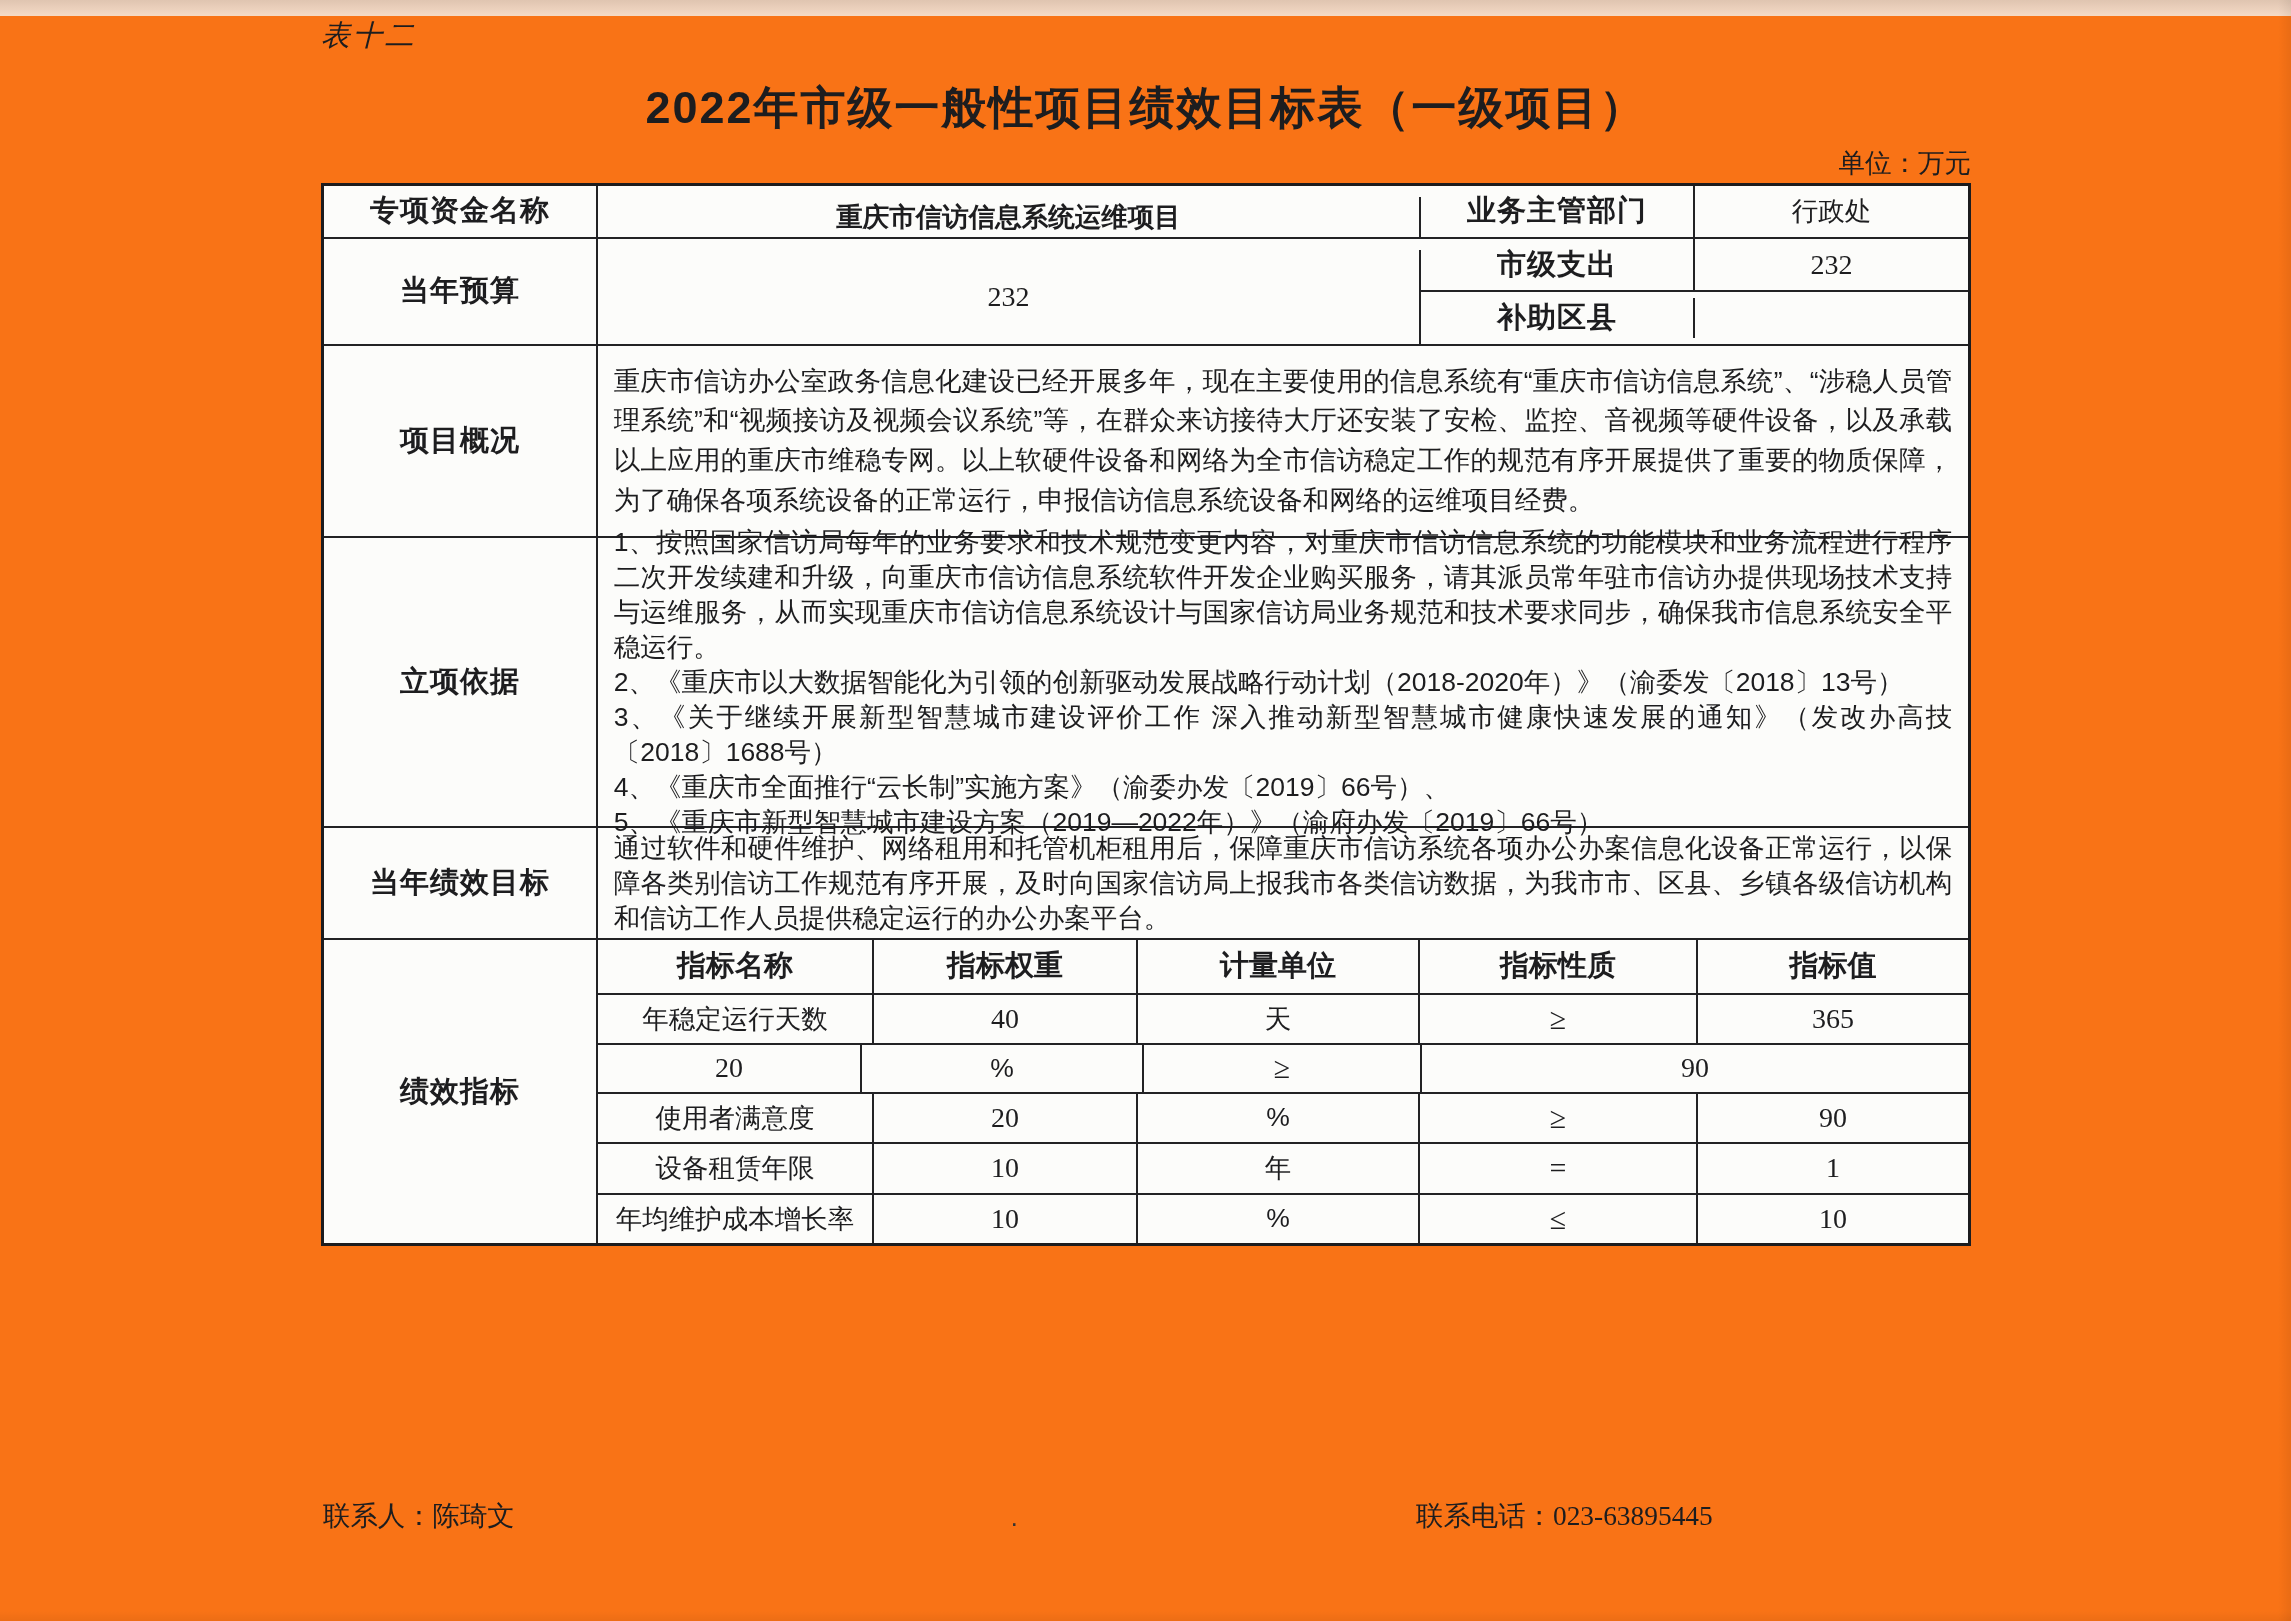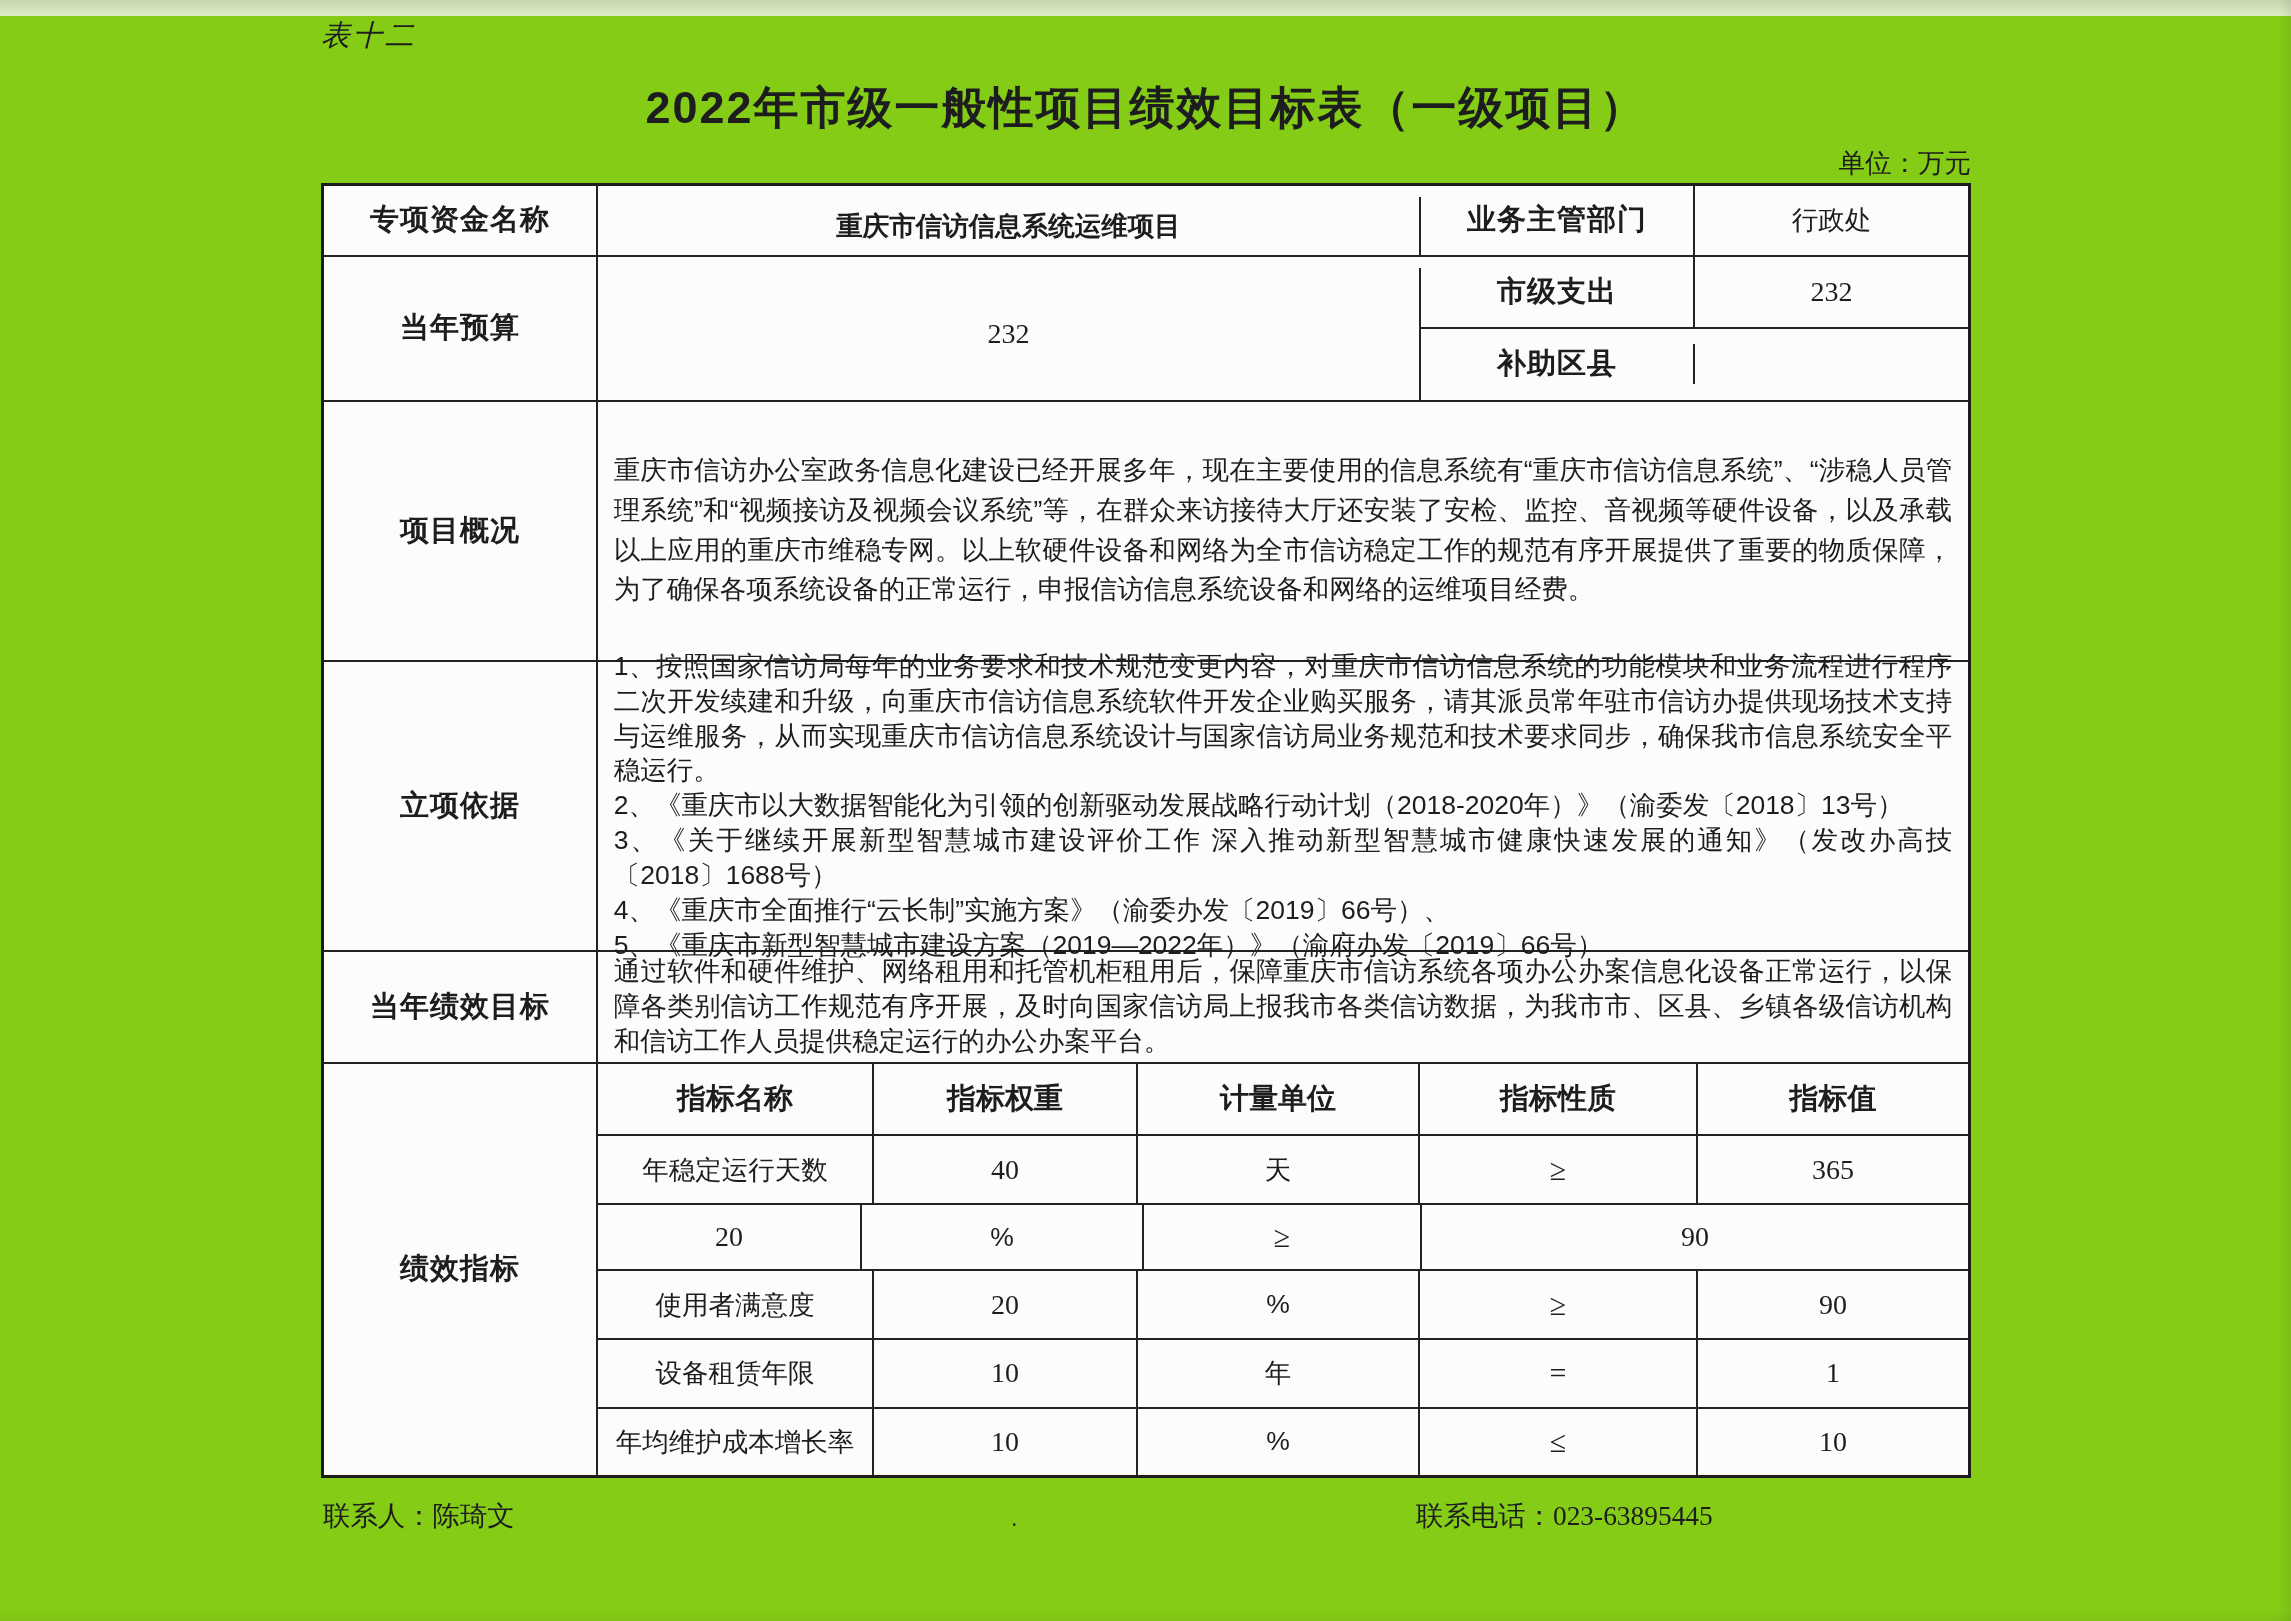--- a/index.html
+++ b/index.html
@@ -6,39 +6,39 @@
   html,body { width:2292px; height:1621px; }
   body{
     font-family:"Liberation Sans", sans-serif;
     background:#e9e9e7;
     color:#1d1d1f;
     position:relative;
     overflow:hidden;
   }
   .page{
     position:absolute; inset:0;
-    background:#84cc16;
+    background:#f97316;
   }
   
   .scan-top{ position:absolute; left:0; top:0; width:100%; height:15.7px;
     background:linear-gradient(#d9d9d7, #f4f4f2); opacity:.8; }
   .scan-right{ position:absolute; right:0; top:0; width:13.7px; height:100%;
     background:linear-gradient(90deg, rgba(0,0,0,0), rgba(0,0,0,.07)); }
   .scan-bottom{ position:absolute; left:0; bottom:0; width:100%; height:9.8px;
     background:linear-gradient(rgba(0,0,0,0), rgba(0,0,0,.05)); }
 
   .corner{ position:absolute; left:321px; top:15.7px; font-size:29px;
     font-family:"Liberation Serif", serif; font-style:italic; letter-spacing:2.9px; }
   .title{ position:absolute; left:321px; top:78px; width:1650px;
     text-align:center; font-size:45px; font-weight:900; letter-spacing:2px; }
   .unit{ position:absolute; left:321px; top:145px; width:1650px;
     text-align:right; font-size:26.5px; font-family:"Liberation Serif", serif; }
 
   .tbl{
-    position:absolute; left:321px; top:183px; width:1650px; height:1295px;
+    position:absolute; left:321px; top:183px; width:1650px; height:1063px;
     border:3.9px solid #1c1c1e; display:flex; flex-direction:column;
     background:#fcfcfa;
   }
   .row{ display:flex; width:100%; border-bottom:2.9px solid #222224; }
   .row:last-child{ border-bottom:none; }
   .cell{ border-right:2.9px solid #222224; display:flex; align-items:center;
     justify-content:center; text-align:center; }
   .cell:last-child{ border-right:none; }
 
   .w-label{ width:274px; flex:0 0 274px; }

